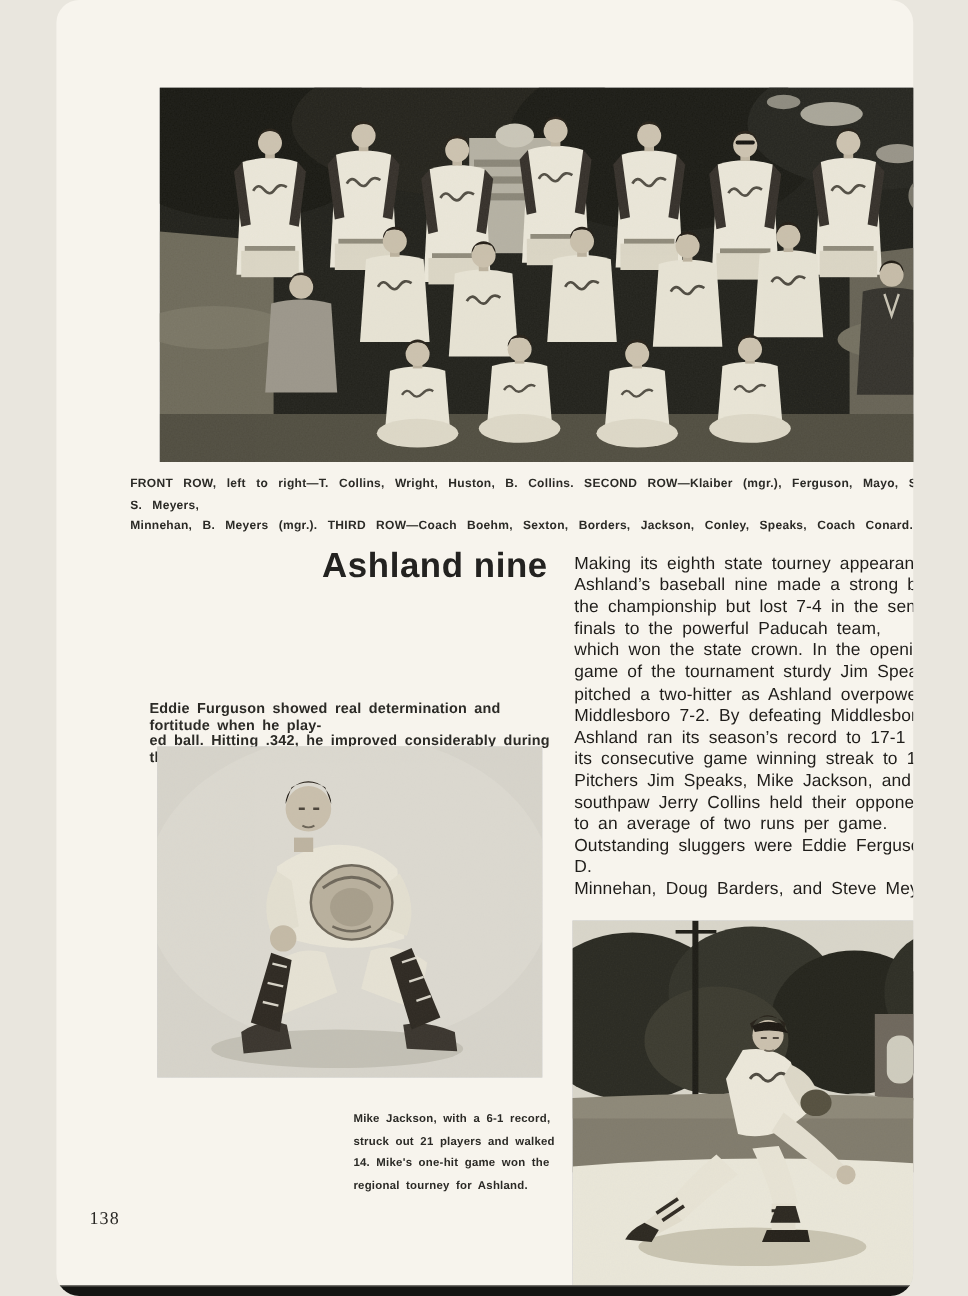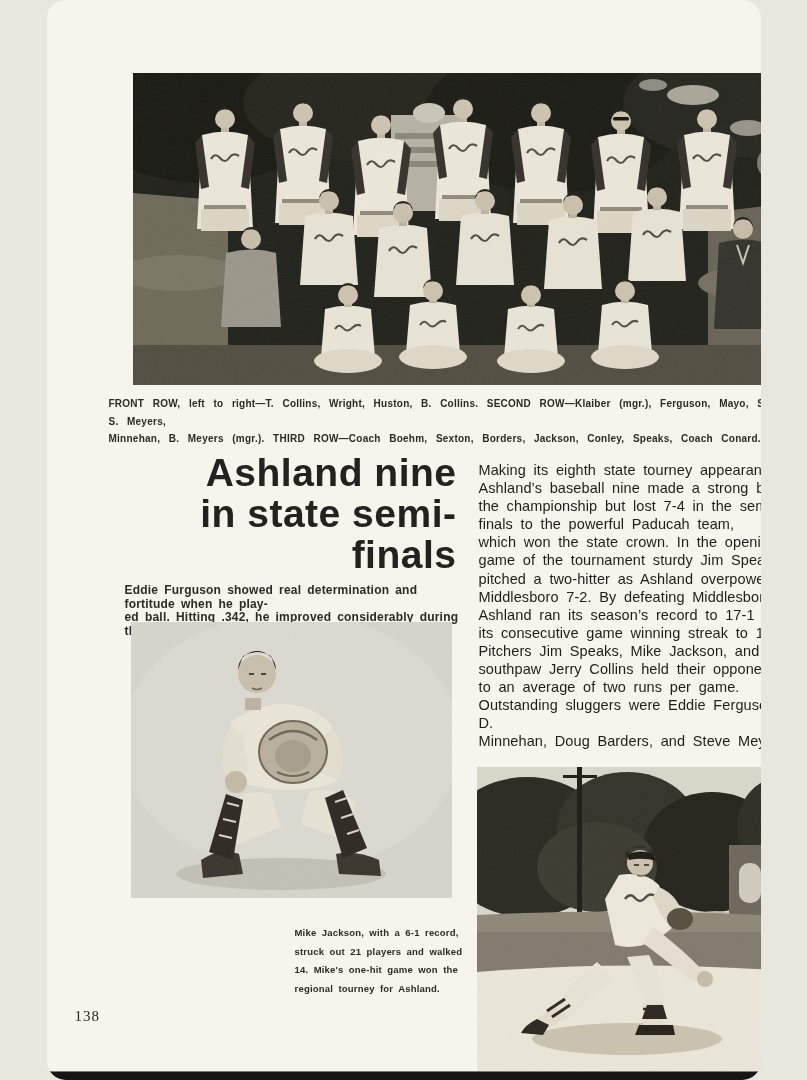--- a/index.html
+++ b/index.html
@@ -24,21 +24,21 @@
   .eddie-caption{
     left:78px;top:584px;width:338px;
     font-size:12px;line-height:13.5px;letter-spacing:.2px;word-spacing:2.5px;
   }
   .jackson-caption{
     left:248px;top:924px;width:200px;
     font-size:9.5px;line-height:18.5px;letter-spacing:.2px;word-spacing:2.5px;
   }
   .headline{
     position:absolute;left:95px;top:452px;width:315px;text-align:right;
-    color:#232220;font-weight:700;font-size:39px;line-height:41px;letter-spacing:.5px;
+    color:#232220;font-weight:700;font-size:29px;line-height:41px;letter-spacing:.5px;
   }
   .article{
     position:absolute;left:432px;top:461px;width:326px;
     font-family:Liberation Sans, sans-serif;color:#1f1d1a;
     font-size:14.5px;line-height:18.1px;word-spacing:3.5px;letter-spacing:.1px;
     white-space:pre-line;
   }
   .page-number{
     position:absolute;left:28px;top:1008px;
     font-family:"Liberation Serif",serif;font-size:15px;color:#2a2825;letter-spacing:1px;
@@ -150,21 +150,20 @@
 
       <rect x="0" y="0" width="641" height="312" filter="url(#grainA)" opacity="0.55"></rect>
     </svg>
   </figure>
 
   <div class="caption team-caption">FRONT ROW, left to right—T. Collins, Wright, Huston, B. Collins. SECOND ROW—Klaiber (mgr.), Ferguson, Mayo, Staton, S. Meyers,
 Minnehan, B. Meyers (mgr.). THIRD ROW—Coach Boehm, Sexton, Borders, Jackson, Conley, Speaks, Coach Conard.</div>
 
   <h1 class="headline" style="margin:0;">
     <div>Ashland nine</div>
-    <div>in state semi-finals</div>
   </h1>
 
   <div class="caption eddie-caption">Eddie Furguson showed real determination and fortitude when he play-
 ed ball. Hitting .342, he improved considerably during the season.</div>
 
   <div class="article">Making its eighth state tourney appearance,
 Ashland’s baseball nine made a strong bid for
 the championship but lost 7-4 in the semi-
 finals to the powerful Paducah team,
 which won the state crown. In the opening

